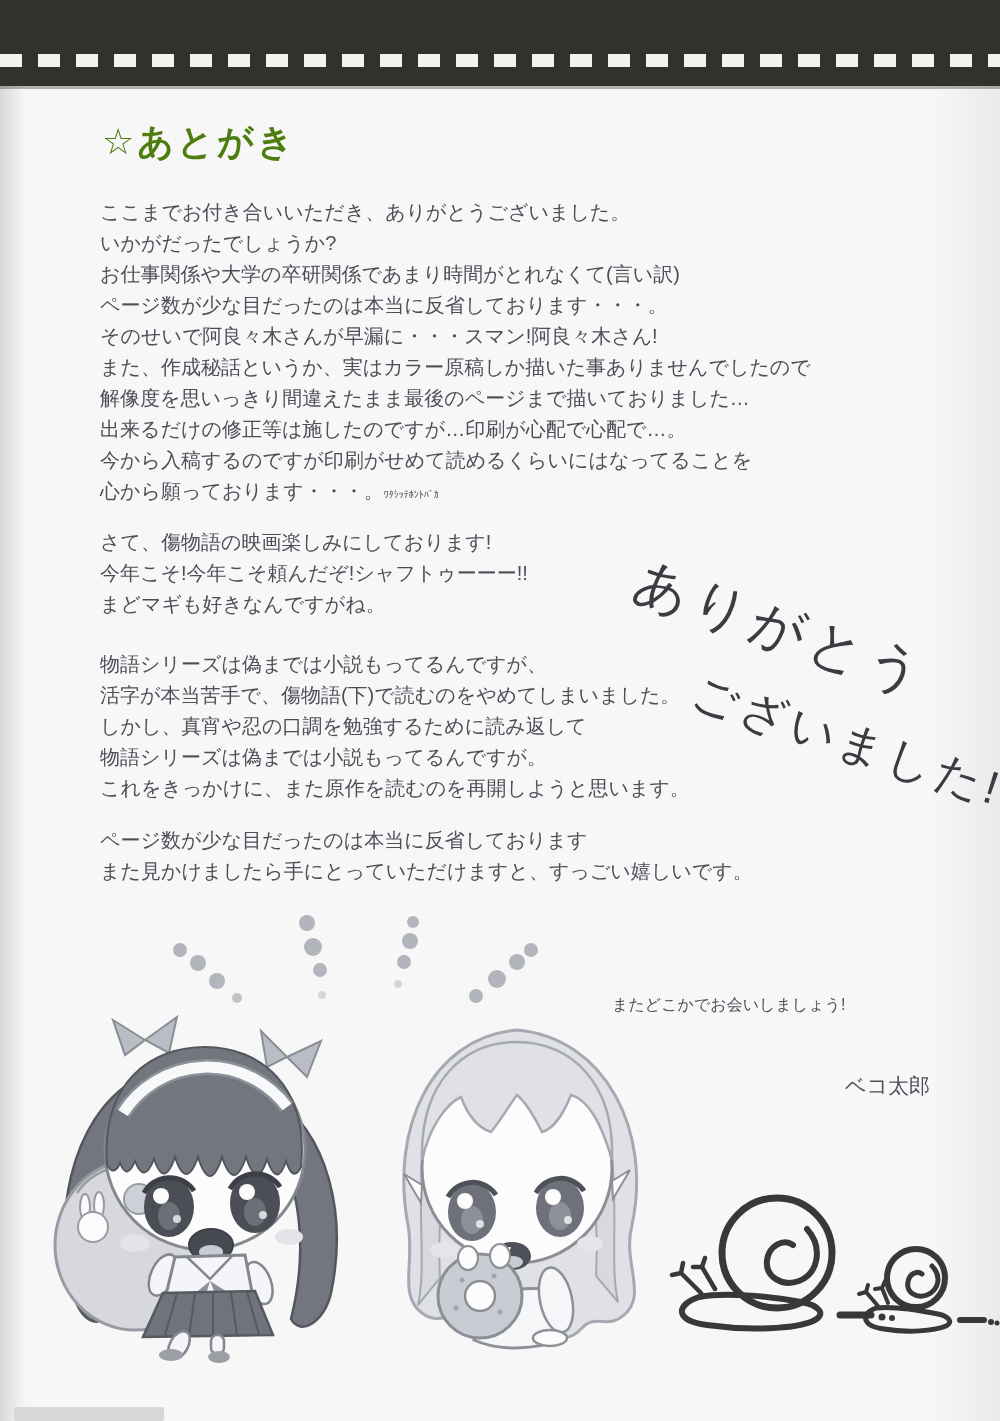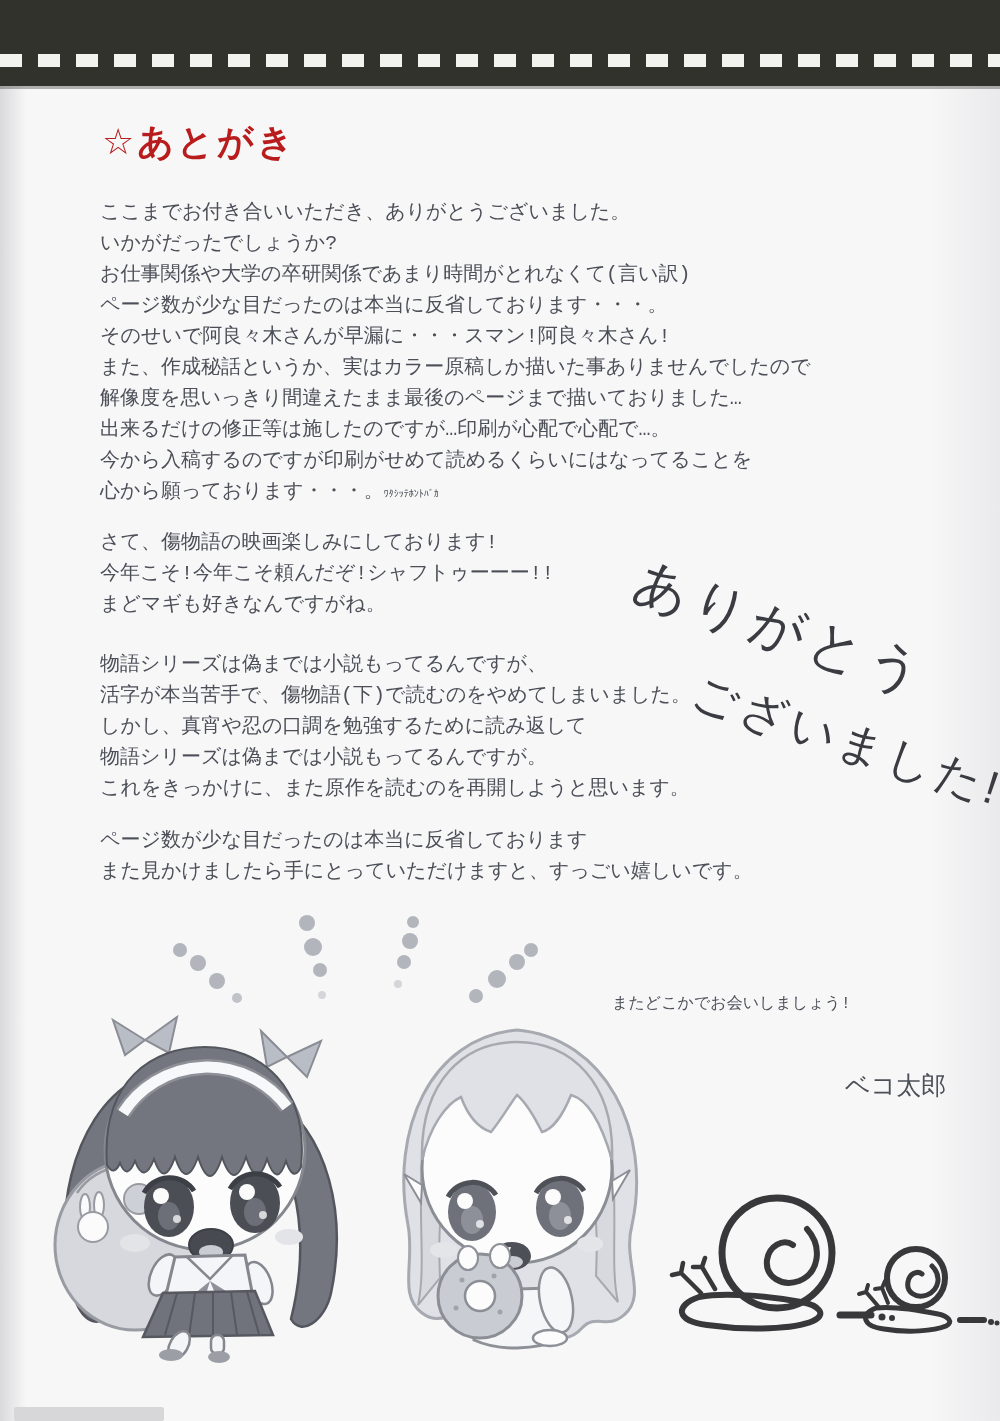--- a/index.html
+++ b/index.html
@@ -18,29 +18,29 @@
   .bar-edge{position:absolute;left:0;top:86px;width:1000px;height:3px;background:rgba(40,41,35,.35);}
   
   .edge-left{position:absolute;left:0;top:86px;width:26px;height:1335px;
     background:linear-gradient(90deg,rgba(96,96,102,.20),rgba(96,96,102,0));}
   .edge-right{position:absolute;right:0;top:86px;width:70px;height:1335px;
     background:linear-gradient(270deg,rgba(120,120,130,.10),rgba(120,120,130,0));}
   .corner-strip{position:absolute;left:14px;top:1407px;width:150px;height:14px;background:#d7d7da;border-radius:2px;}
 
   .title{
     position:absolute;left:102px;top:118px;margin:0;
-    font-size:36px;font-weight:700;letter-spacing:3px;color:#b91c1c;
+    font-size:36px;font-weight:700;letter-spacing:3px;color:#4d7c0f;
   }
-  .block{position:absolute;left:100px;font-family:Liberation Mono, monospace;}
+  .block{position:absolute;left:100px;}
   .line{height:31px;line-height:31px;font-size:20px;white-space:nowrap;}
   .small-kana{font-size:10px;letter-spacing:0;}
   .b1{top:197px;} .b2{top:352px;} .b3{top:527px;} .b4{top:649px;} .b5{top:825px;}
   .closing{left:612px;top:898px;} .closing .line{font-size:19.5px;}
   .closing2{left:612px;top:989px;} .closing2 .line{font-size:16px;}
-  .author{position:absolute;left:845px;top:1070px;font-size:25px;line-height:31px;color:#4c4f57;}
+  .author{position:absolute;left:845px;top:1070px;font-size:21px;line-height:31px;color:#4c4f57;}
 
   .hand{position:absolute;color:#3a3c42;white-space:nowrap;transform-origin:left top;}
   .hand1{left:648px;top:545px;font-size:54px;letter-spacing:6px;transform:rotate(19deg);}
   .hand2{left:703px;top:662px;font-size:46px;letter-spacing:4px;transform:rotate(18deg);}
 
   .illus{position:absolute;}
 </style>
 </head>
 <body>
 

